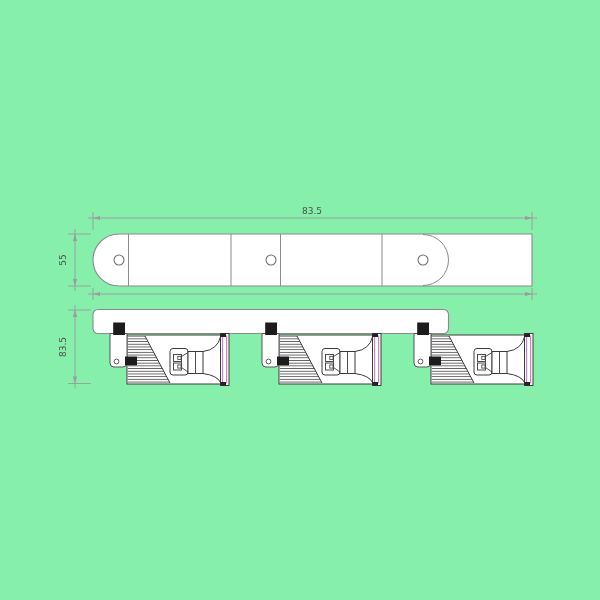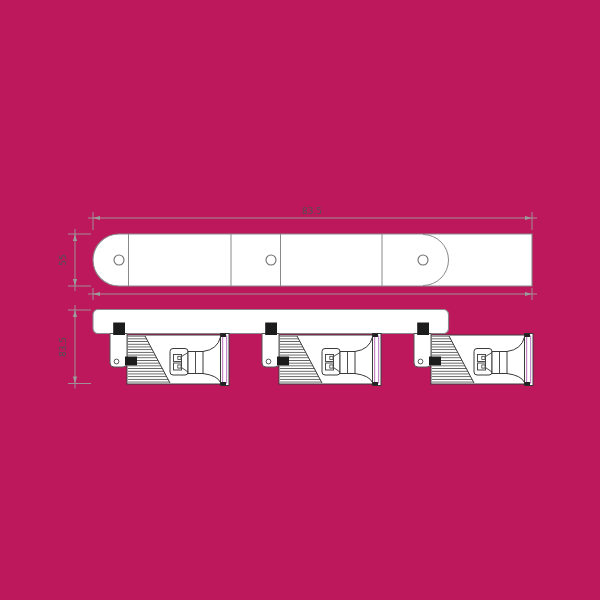--- a/index.html
+++ b/index.html
@@ -1,16 +1,16 @@
 <!DOCTYPE html>
 <html><head>
 <meta charset="utf-8">
 <style>
   html,body { margin:0; padding:0; background:#ffffff; }
-  .canvas-wrap { width:600px; height:600px; background:#be185d; position:relative;text-decoration:underline; }
+  .canvas-wrap { width:600px; height:600px; background:#86efac; position:relative;text-decoration:underline; }
   svg { display:block; }
   text.dim-label {
     font-family:"DejaVu Sans","Liberation Sans",sans-serif;
     font-size:9px;
     fill:#4f4f4f;
   }
 </style>
 </head>
 <body>
 

